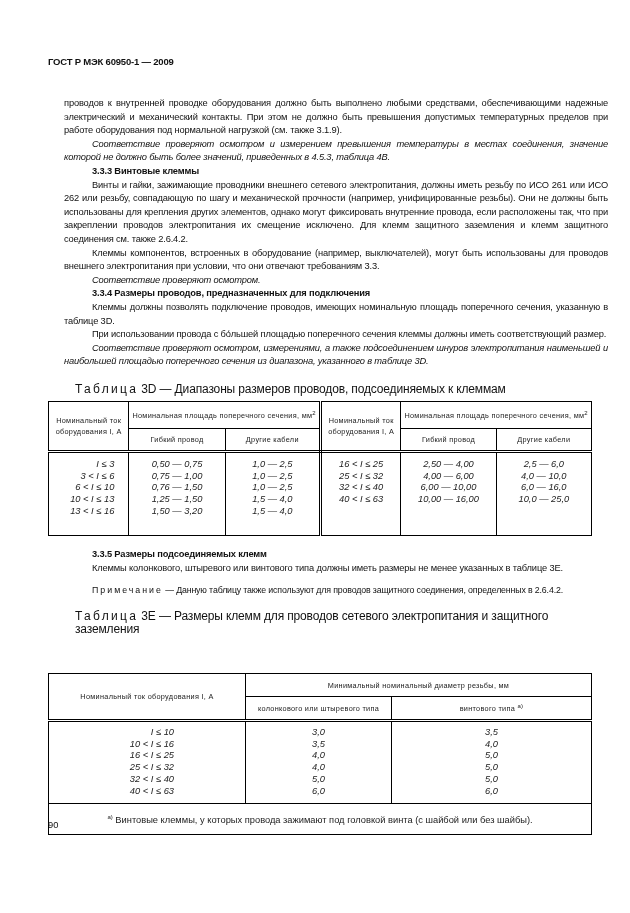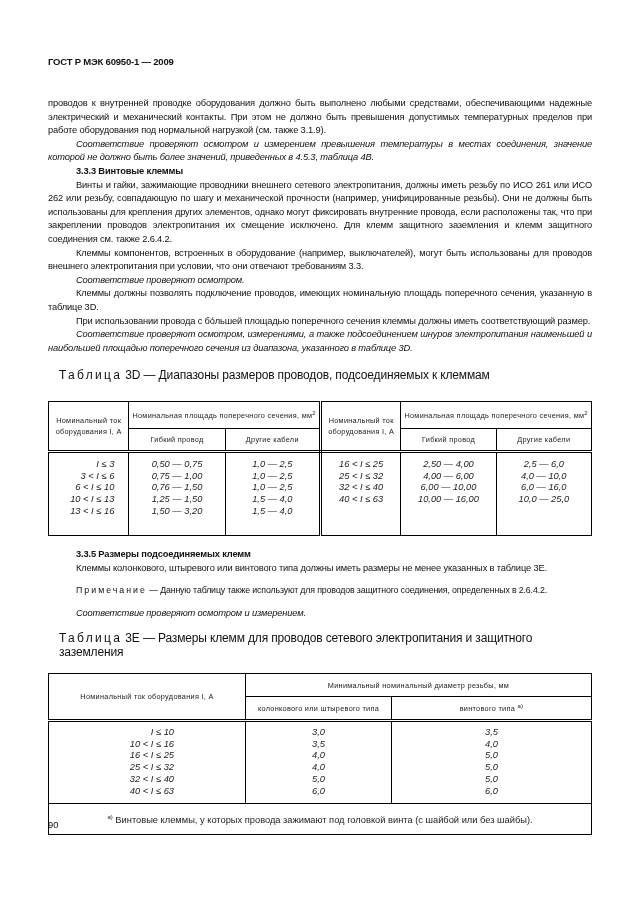--- a/index.html
+++ b/index.html
@@ -1,21 +1,21 @@
 <!DOCTYPE html>
 <html><head>
   <meta charset="utf-8">
   <style>
     html, body { margin: 0; padding: 0; background: #ffffff; }
     body {
       width: 630px; height: 913px; position: relative; overflow: hidden;
       font-family: "Liberation Sans", sans-serif; color: #111;
     }
     .header { position: absolute; left: 48px; top: 56px; font-weight: bold; font-size: 9.5px; letter-spacing: -0.2px; }
-    .body-text { position: absolute; left: 48px; top: 97px; width: 544px; font-size: 9.3px; line-height: 13.6px; letter-spacing: -0.15px; }
+    .body-text { position: absolute; left: 64px; top: 97px; width: 544px; font-size: 9.3px; line-height: 13.6px; letter-spacing: -0.15px; }
     .p { margin: 0; text-align: justify; }
     .ind { text-indent: 28px; }
     .it { font-style: italic; }
     .h { font-weight: bold; text-indent: 28px; margin: 0; }
     .note-sp { letter-spacing: 2px; }
     .caption { font-size: 12px; margin: 11px; }
     .caption .sp { letter-spacing: 2.3px; }
 
     table { border-collapse: collapse; font-size: 8px; color: #222; }
     .t3d { position: absolute; left: 48px; top: 401px; width: 544px; }
@@ -40,20 +40,21 @@
 
 <div class="header">ГОСТ Р МЭК 60950-1 — 2009</div>
 
 <div class="body-text">
   <p class="p">проводов к внутренней проводке оборудования должно быть выполнено любыми средствами, обеспечивающими надежные электрический и механический контакты. При этом не должно быть превышения допустимых температурных пределов при работе оборудования под нормальной нагрузкой (см. также 3.1.9).</p>
   <p class="p ind it">Соответствие проверяют осмотром и измерением превышения температуры в местах соединения, значение которой не должно быть более значений, приведенных в 4.5.3, таблица 4В.</p>
   <p class="h">3.3.3 Винтовые клеммы</p>
   <p class="p ind">Винты и гайки, зажимающие проводники внешнего сетевого электропитания, должны иметь резьбу по ИСО 261 или ИСО 262 или резьбу, совпадающую по шагу и механической прочности (например, унифицированные резьбы). Они не должны быть использованы для крепления других элементов, однако могут фиксировать внутренние провода, если расположены так, что при закреплении проводов электропитания их смещение исключено. Для клемм защитного заземления и клемм защитного соединения см. также 2.6.4.2.</p>
   <p class="p ind">Клеммы компонентов, встроенных в оборудование (например, выключателей), могут быть использованы для проводов внешнего электропитания при условии, что они отвечают требованиям 3.3.</p>
   <p class="p ind it">Соответствие проверяют осмотром.</p>
+  <p class="h">3.3.4 Размеры проводов, предназначенных для подключения</p>
   <p class="p ind">Клеммы должны позволять подключение проводов, имеющих номинальную площадь поперечного сечения, указанную в таблице 3D.</p>
   <p class="p ind">При использовании провода с бо́льшей площадью поперечного сечения клеммы должны иметь соответствующий размер.</p>
   <p class="p ind it">Соответствие проверяют осмотром, измерениями, а также подсоединением шнуров электропитания наименьшей и наибольшей площадью поперечного сечения из диапазона, указанного в таблице 3D.</p>
   <p class="caption" style="margin-top:14px"><span class="sp">Таблица</span><span> 3D — Диапазоны размеров проводов, подсоединяемых к клеммам</span></p>
 </div>
 
 <table class="t3d">
   <tbody>
       <tr style="height:27px">
     <th rowspan="2" class="dbl-b" style="width:74px">Номинальный ток оборудования I, А</th>
@@ -108,21 +109,20 @@
       <span>10,0 — 25,0</span>
     </td>
   </tr>
 </tbody>
   </table>
 
 <div class="body-text" style="top:548px">
   <p class="h">3.3.5 Размеры подсоединяемых клемм</p>
   <p class="p ind">Клеммы колонкового, штыревого или винтового типа должны иметь размеры не менее указанных в таблице 3Е.</p>
   <p class="p ind" style="margin-top:9px;font-size:8.8px"><span class="note-sp">Примечание</span><span> — Данную таблицу также используют для проводов защитного соединения, определенных в 2.6.4.2.</span></p>
-  <p class="p ind it" style="margin-top:9px">Соответствие проверяют осмотром и измерением.</p>
   <p class="caption" style="margin-top:12px"><span class="sp">Таблица</span><span> 3Е — Размеры клемм для проводов сетевого электропитания и защитного заземления</span></p>
 </div>
 
 <table class="t3e">
   <tbody>
       <tr>
     <th rowspan="2" class="dbl-b" style="width:196px">Номинальный ток оборудования I, А</th>
     <th colspan="2">Минимальный номинальный диаметр резьбы, мм</th>
   </tr>
   <tr>

